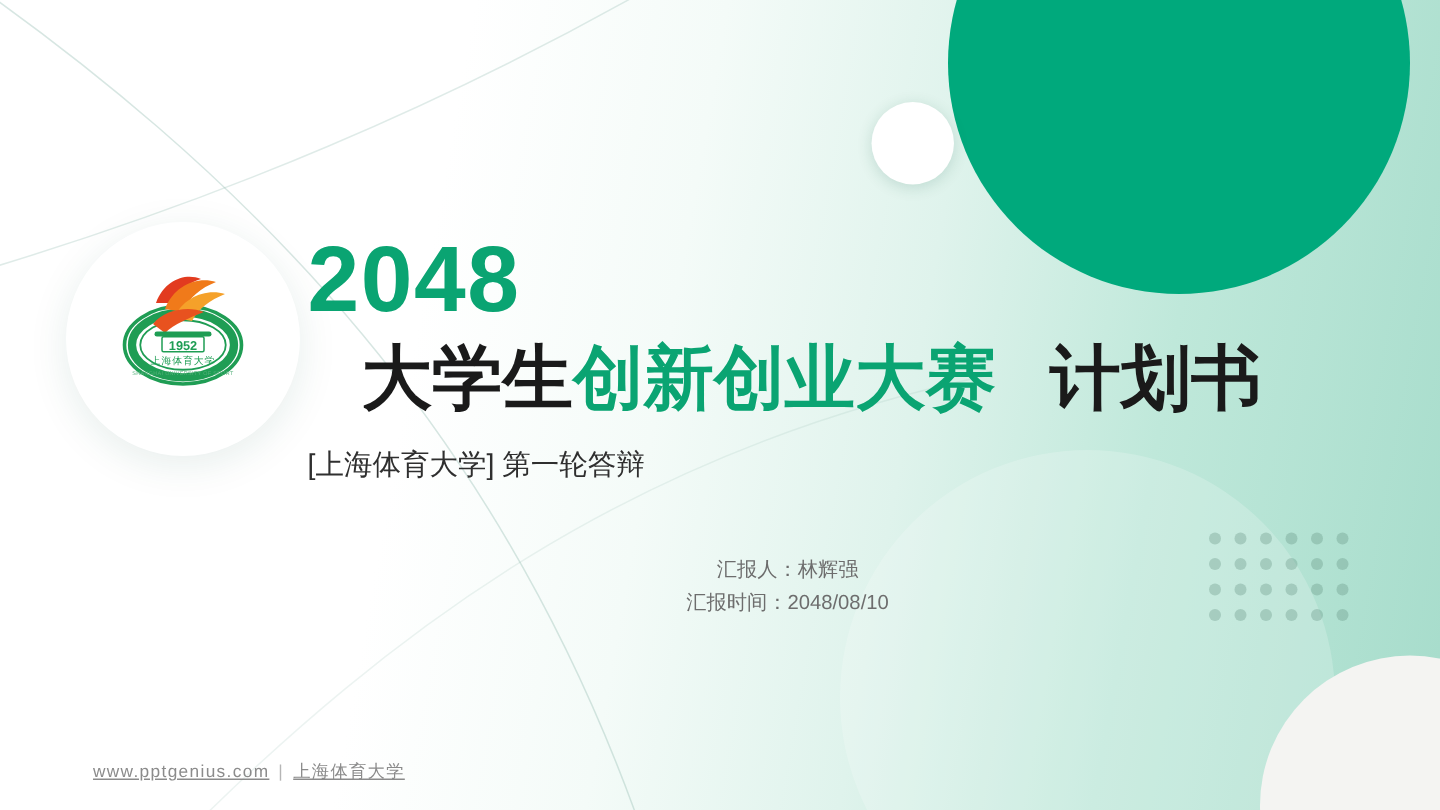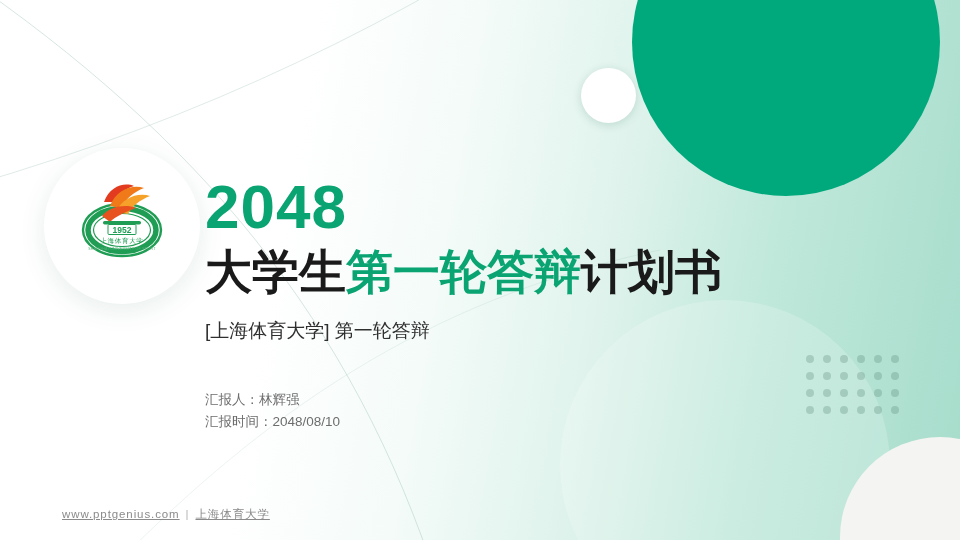--- a/index.html
+++ b/index.html
@@ -90,52 +90,53 @@
     top: 172px;
     left: 72px;
     width: 100px;
     height: 100px;
   }
 
   
   .text-block {
     position: absolute;
     left: 205px;
-    top: 174px;
+    top: 154px;
     width: 640px;
   }
   .year {
     font-size: 62px;
     line-height: 66px;
     font-weight: bold;
     color: #0aa472;
     letter-spacing: 1px;
     margin: 0;
   }
   .headline {
     font-size: 47px;
     line-height: 56px;
     font-weight: bold;
     margin: 4px 0 0 0;
     letter-spacing: 0px;
     white-space: nowrap;
   }
-  .headline .dark { color: #1a1a1a; }
+  .headline .dark { color: #1a1a1a; margin-left: 36px; }
   .headline .green { color: #0aa472; }
 
   .subtitle {
     margin: 18px 0 0 0;
     font-size: 19px;
     line-height: 26px;
     color: #2f2f2f;
     font-weight: normal;
   }
 
   .meta {
     margin-top: 45px;
+    text-align: center;
   }
   .meta div {
     font-size: 13.5px;
     line-height: 22px;
     color: #6d6d6d;
   }
 
   
   .footer {
     position: absolute;
@@ -207,21 +208,21 @@
     <rect x="36" y="52.5" width="28" height="10" rx="1" fill="#ffffff" stroke="#1f9d54" stroke-width="1"></rect>
     <text x="50" y="61" font-family="Liberation Sans, sans-serif" font-size="8.5" font-weight="bold" fill="#1f9d54" text-anchor="middle">1952</text>
     <text x="50" y="70.5" font-family="Liberation Sans, sans-serif" font-size="6.6" fill="#1f9d54" text-anchor="middle" letter-spacing="0.6">上海体育大学</text>
     <text x="50" y="78" font-family="Liberation Sans, sans-serif" font-size="3.6" fill="#55b07a" text-anchor="middle" letter-spacing="0.25">SHANGHAI UNIVERSITY OF SPORT</text>
   </svg>
 
   <div class="text-block">
 
     <p class="year">2048</p>
 
-    <h1 class="headline"><span class="dark">大学生</span><span class="green">第一轮答辩</span><span class="dark">计划书</span></h1>
+    <h1 class="headline"><span class="dark">大学生</span><span class="green">创新创业大赛</span><span class="dark">计划书</span></h1>
 
     <p class="subtitle">[上海体育大学] 第一轮答辩</p>
 
     <div class="meta">
       <div>汇报人：林辉强</div>
       <div>汇报时间：2048/08/10</div>
     </div>
   </div>
 
   <div class="footer">

